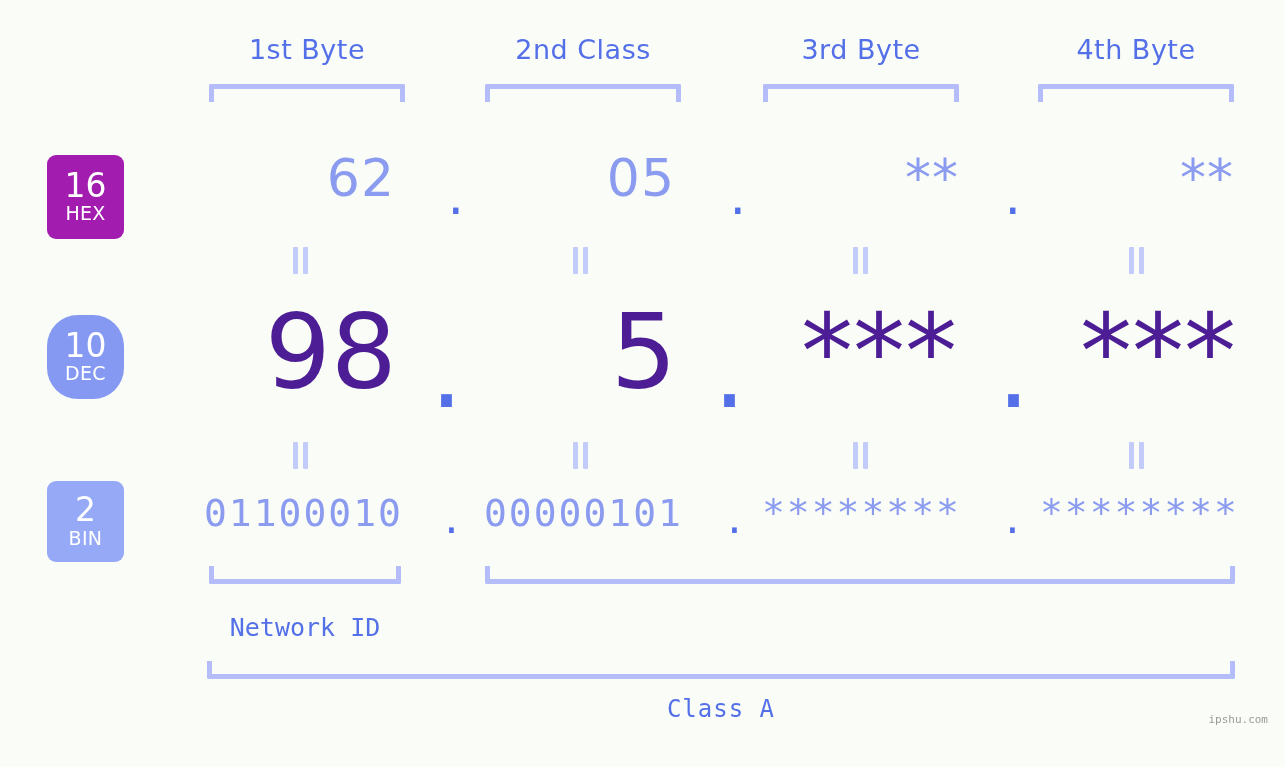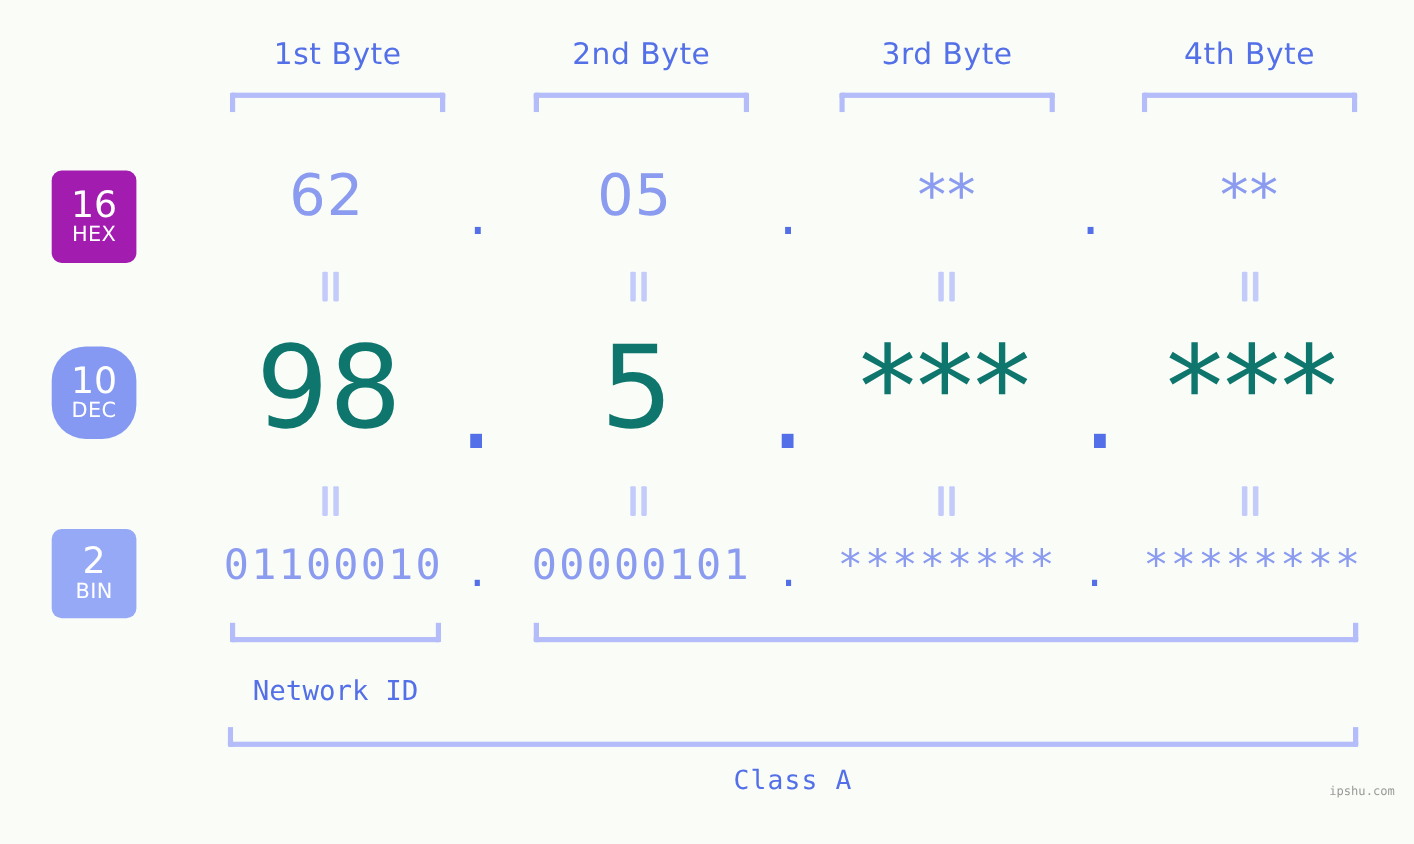--- a/index.html
+++ b/index.html
@@ -80,21 +80,21 @@
     line-height: 1.15;
     letter-spacing: 0.3px;
   }
   #badge-hex { top: 155px; height: 84px; background: #7186ef; }
   #badge-dec { top: 315px; height: 84px; background: #8599f2; border-radius: 31px; }
   #badge-bin { top: 481px; height: 81px; background: #96a9f6; }
 
   
   .val {
     position: absolute;
-    text-align: center;
+    text-align: right;
     white-space: nowrap;
     line-height: 1;
   }
 
   
   .row-hex .val {
     top: 152px;
     font-family: "DejaVu Sans", sans-serif;
     font-size: 52px;
     font-weight: 400;
@@ -108,21 +108,21 @@
     font-family: "DejaVu Sans", sans-serif;
     line-height: 0.4;
   }
 
   
   .row-dec .val {
     top: 300px;
     font-family: "DejaVu Sans", sans-serif;
     font-size: 104px;
     font-weight: 400;
-    color: #0f766e;
+    color: #4c1d95;
     letter-spacing: 0px;
   }
   .row-dec .dot {
     top: 350px;
     color: #5470e8;
     font-size: 104px;
     font-family: "DejaVu Sans", sans-serif;
     line-height: 0.42;
   }
 
@@ -194,21 +194,21 @@
     letter-spacing: 0px;
     white-space: nowrap;
   }
 </style>
 </head>
 <body style="background: rgb(250, 253, 247);">
 
 <div class="stage">
 
   <div class="byte-label" style="left:209px; width:196px;">1st Byte</div>
-  <div class="byte-label" style="left:485px; width:196px;">2nd Byte</div>
+  <div class="byte-label" style="left:485px; width:196px;">2nd Class</div>
   <div class="byte-label" style="left:763px; width:196px;">3rd Byte</div>
   <div class="byte-label" style="left:1038px; width:196px;">4th Byte</div>
 
   <div class="bracket-down" style="left:209px; top:84px; width:196px;"></div>
   <div class="bracket-down" style="left:485px; top:84px; width:196px;"></div>
   <div class="bracket-down" style="left:763px; top:84px; width:196px;"></div>
   <div class="bracket-down" style="left:1038px; top:84px; width:196px;"></div>
 
   <div class="badge" id="badge-hex" style="background: #a21caf;">
     <div class="num">16</div>

